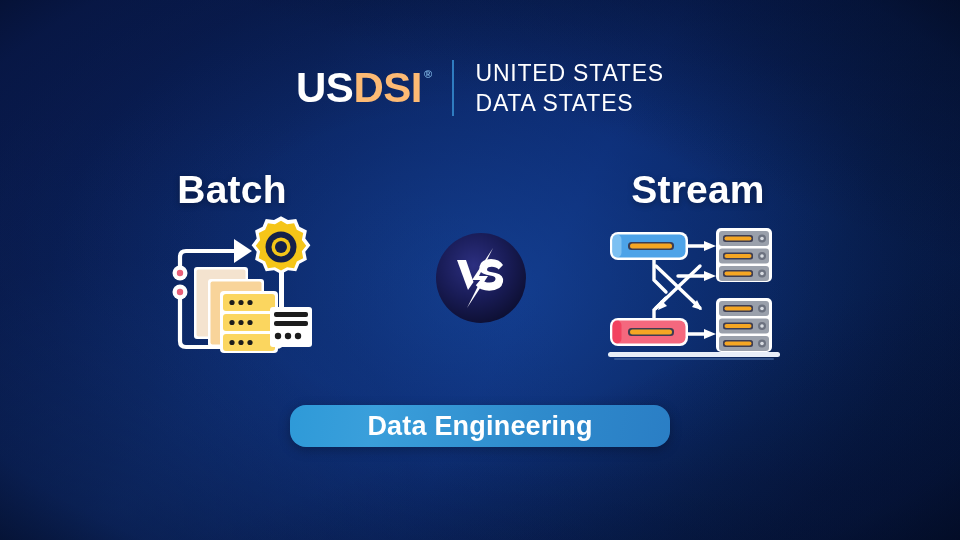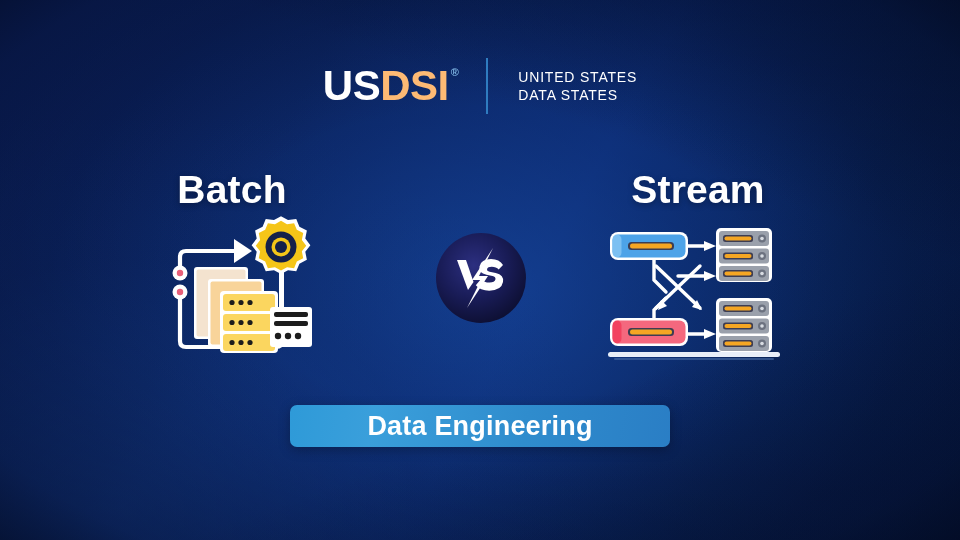--- a/index.html
+++ b/index.html
@@ -53,21 +53,21 @@
 
   
   .logo {
     position: absolute;
     left: 0;
     right: 0;
     top: 58px;
     display: flex;
     justify-content: center;
     align-items: center;
-    gap: 16px;
+    gap: 8px;
   }
   .logo-mark {
     display: flex;
     align-items: flex-start;
     font-weight: bold;
     font-size: 42px;
     letter-spacing: -0.5px;
     line-height: 1;
   }
   .logo-us { color: #ffffff; }
@@ -84,21 +84,21 @@
     width: 2px;
     height: 56px;
     background: #2f7cc0;
     margin: 0 14px 0 12px;
   }
   .logo-words {
     display: flex;
     flex-direction: column;
     justify-content: center;
     color: #ffffff;
-    font-size: 14px;
+    font-size: 23px;
     letter-spacing: 0.8px;
     line-height: 1.32;
   }
 
   
   .col-title {
     position: absolute;
     color: #ffffff;
     font-size: 39px;
     font-weight: bold;
@@ -133,21 +133,21 @@
     height: 92px;
   }
 
   
   .banner {
     position: absolute;
     left: 290px;
     top: 405px;
     width: 380px;
     height: 42px;
-    border-radius: 7px;
+    border-radius: 16px;
     background: linear-gradient(100deg, #2e9ad8 0%, #3a9fdb 22%, #2f8ccd 62%, #2a7ec5 100%);
     box-shadow: 0 3px 12px rgba(0,0,0,0.28);
     display: flex;
     align-items: center;
     justify-content: center;
   }
   .banner-text {
     color: #ffffff;
     font-size: 27px;
     font-weight: bold;

